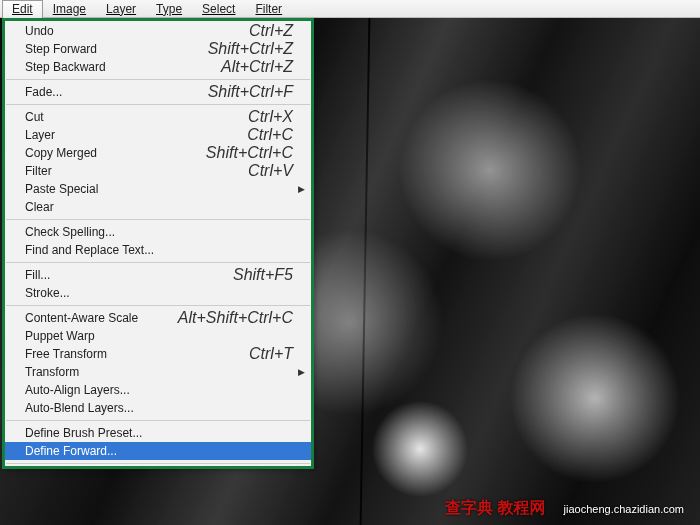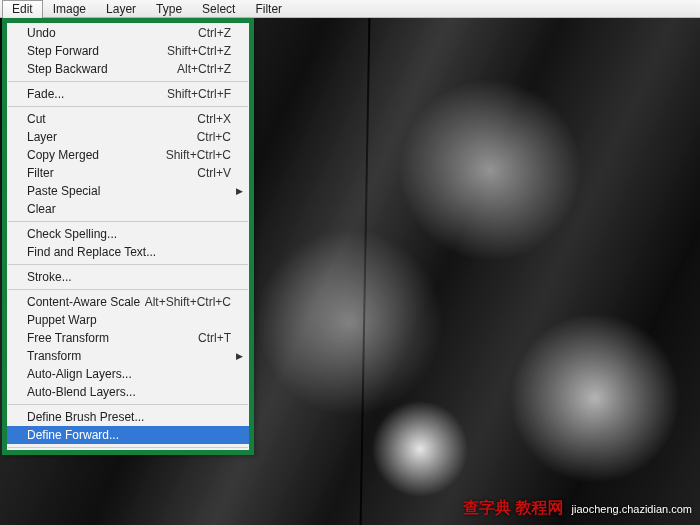--- a/index.html
+++ b/index.html
@@ -12,40 +12,41 @@
       position: relative;
       background: #222;
     }
     .menubar {
       height: 18px;
       background: linear-gradient(to bottom, #f7f7f7, #e8e8e8);
       border-bottom: 1px solid #bbb;
       display: flex;
       align-items: center;
       padding-left: 2px;
+      text-decoration: underline;
     }
     .menubar-item {
       padding: 2px 10px;
       cursor: default;
       font-size: 12px;
       color: #222;
     }
     .menubar-item.active {
       background: linear-gradient(to bottom, #fdfdfd, #f0f0f0);
       border: 1px solid #9a9a9a;
       border-bottom: none;
       padding: 1px 9px 2px 9px;
     }
     .dropdown {
       position: absolute;
       top: 18px;
       left: 2px;
-      width: 252px;
+      width: 312px;
       background: #f2f2f2;
-      border: 5px solid #15803d;
+      border: 3px solid #15803d;
       box-shadow: 2px 2px 4px rgba(0,0,0,0.25);
       z-index: 10;
     }
     .menu-section {
       padding: 1px 0;
     }
     .menu-item {
       display: flex;
       justify-content: space-between;
       align-items: center;
@@ -55,21 +56,22 @@
       cursor: default;
       height: 18px;
       position: relative;
     }
     .menu-item.highlighted {
       background: #3478d6;
       color: #fff;
     }
     .menu-item .shortcut {
       color: #333;
-      font-size: 12px;
+      font-size: 16px;
+      font-style: italic;
     }
     .menu-item .submenu-arrow {
       position: absolute;
       right: 6px;
       font-size: 9px;
       color: #333;
     }
     .separator {
       height: 1px;
       background: #ccc;
@@ -95,24 +97,24 @@
       top: 0;
       left: 52%;
       width: 2px;
       height: 100%;
       background: linear-gradient(to bottom, rgba(0,0,0,0.6), rgba(0,0,0,0.3), rgba(0,0,0,0.5));
       transform: rotate(1deg);
     }
     .watermark {
       position: absolute;
       bottom: 6px;
-      right: 8px;
+      right: 16px;
       display: flex;
       align-items: center;
-      gap: 8px;
+      gap: 18px;
       z-index: 2;
     }
     .watermark-cn {
       color: #c41e1e;
       font-size: 16px;
       font-weight: bold;
       font-family: "Microsoft YaHei", sans-serif;
       text-shadow: 0 0 3px rgba(0,0,0,0.6);
     }
     .watermark-url {
@@ -200,20 +202,24 @@
       <span>Check Spelling...</span>
     </div>
     <div class="menu-item">
       <span>Find and Replace Text...</span>
     </div>
   </div>
   <div class="separator"></div>
 
   <div class="menu-section">
     <div class="menu-item">
+      <span>Fill...</span>
+      <span class="shortcut">Shift+F5</span>
+    </div>
+    <div class="menu-item">
       <span>Stroke...</span>
     </div>
   </div>
   <div class="separator"></div>
 
   <div class="menu-section">
     <div class="menu-item">
       <span>Content-Aware Scale</span>
       <span class="shortcut">Alt+Shift+Ctrl+C</span>
     </div>

